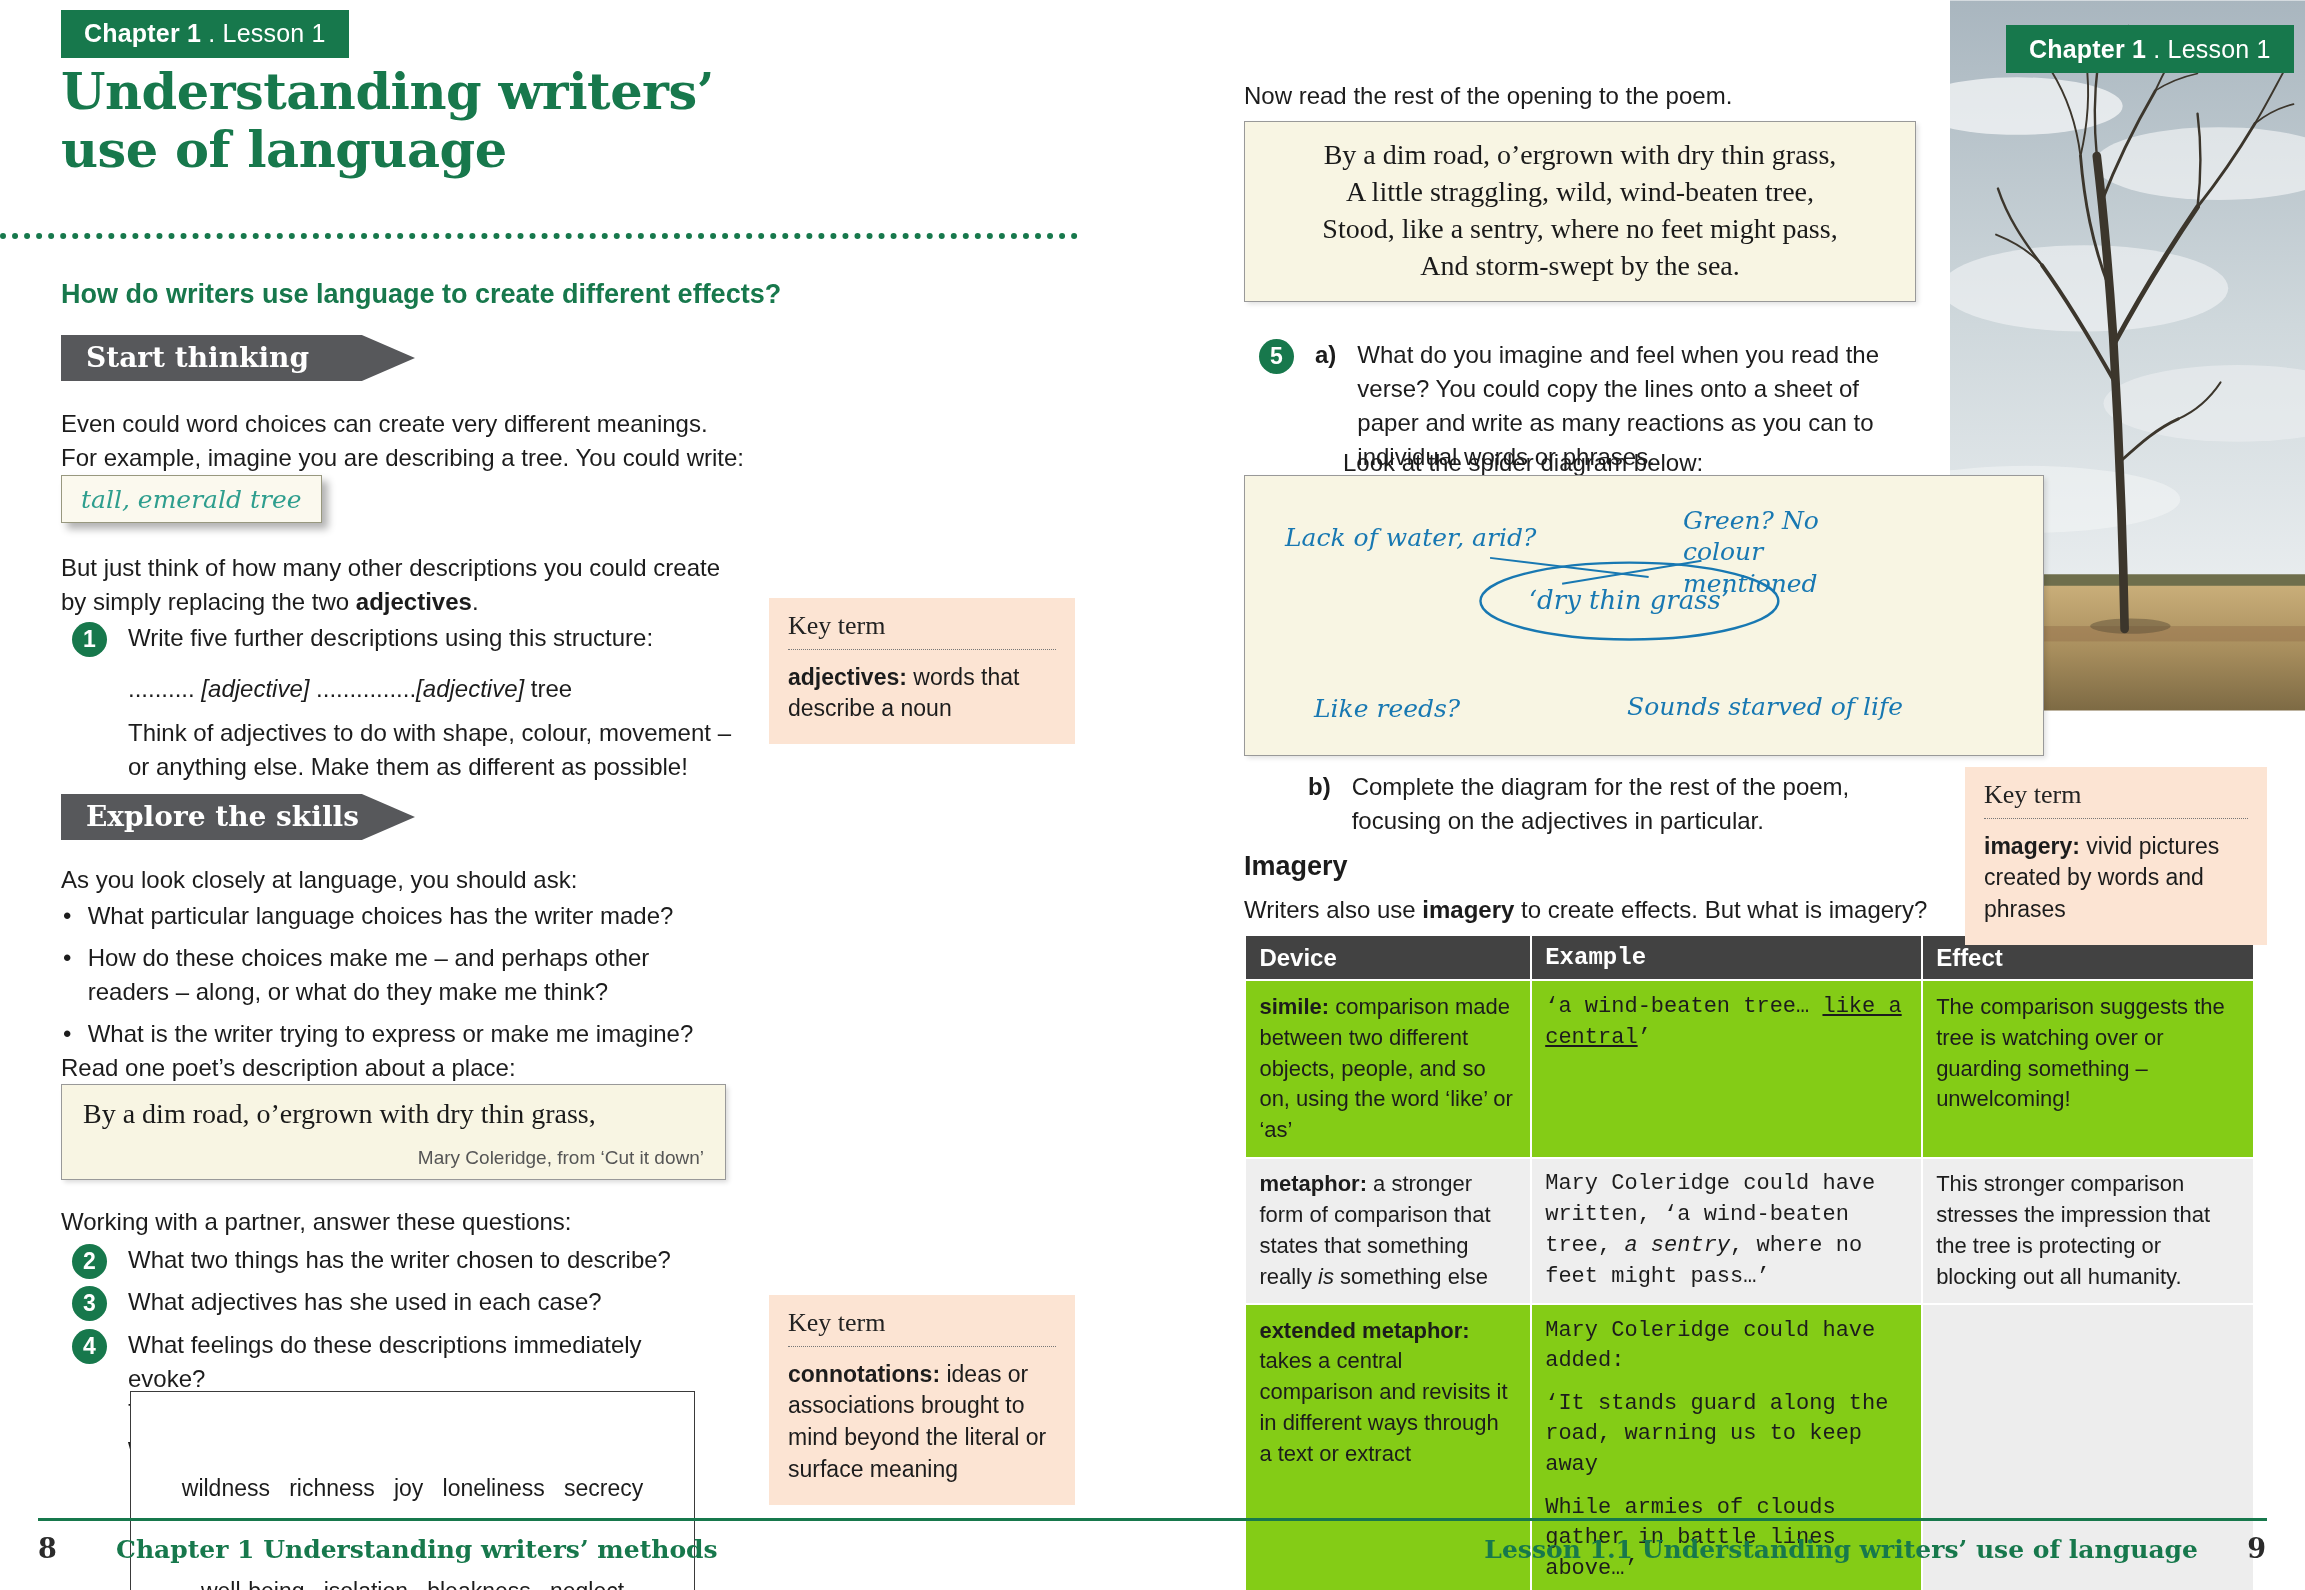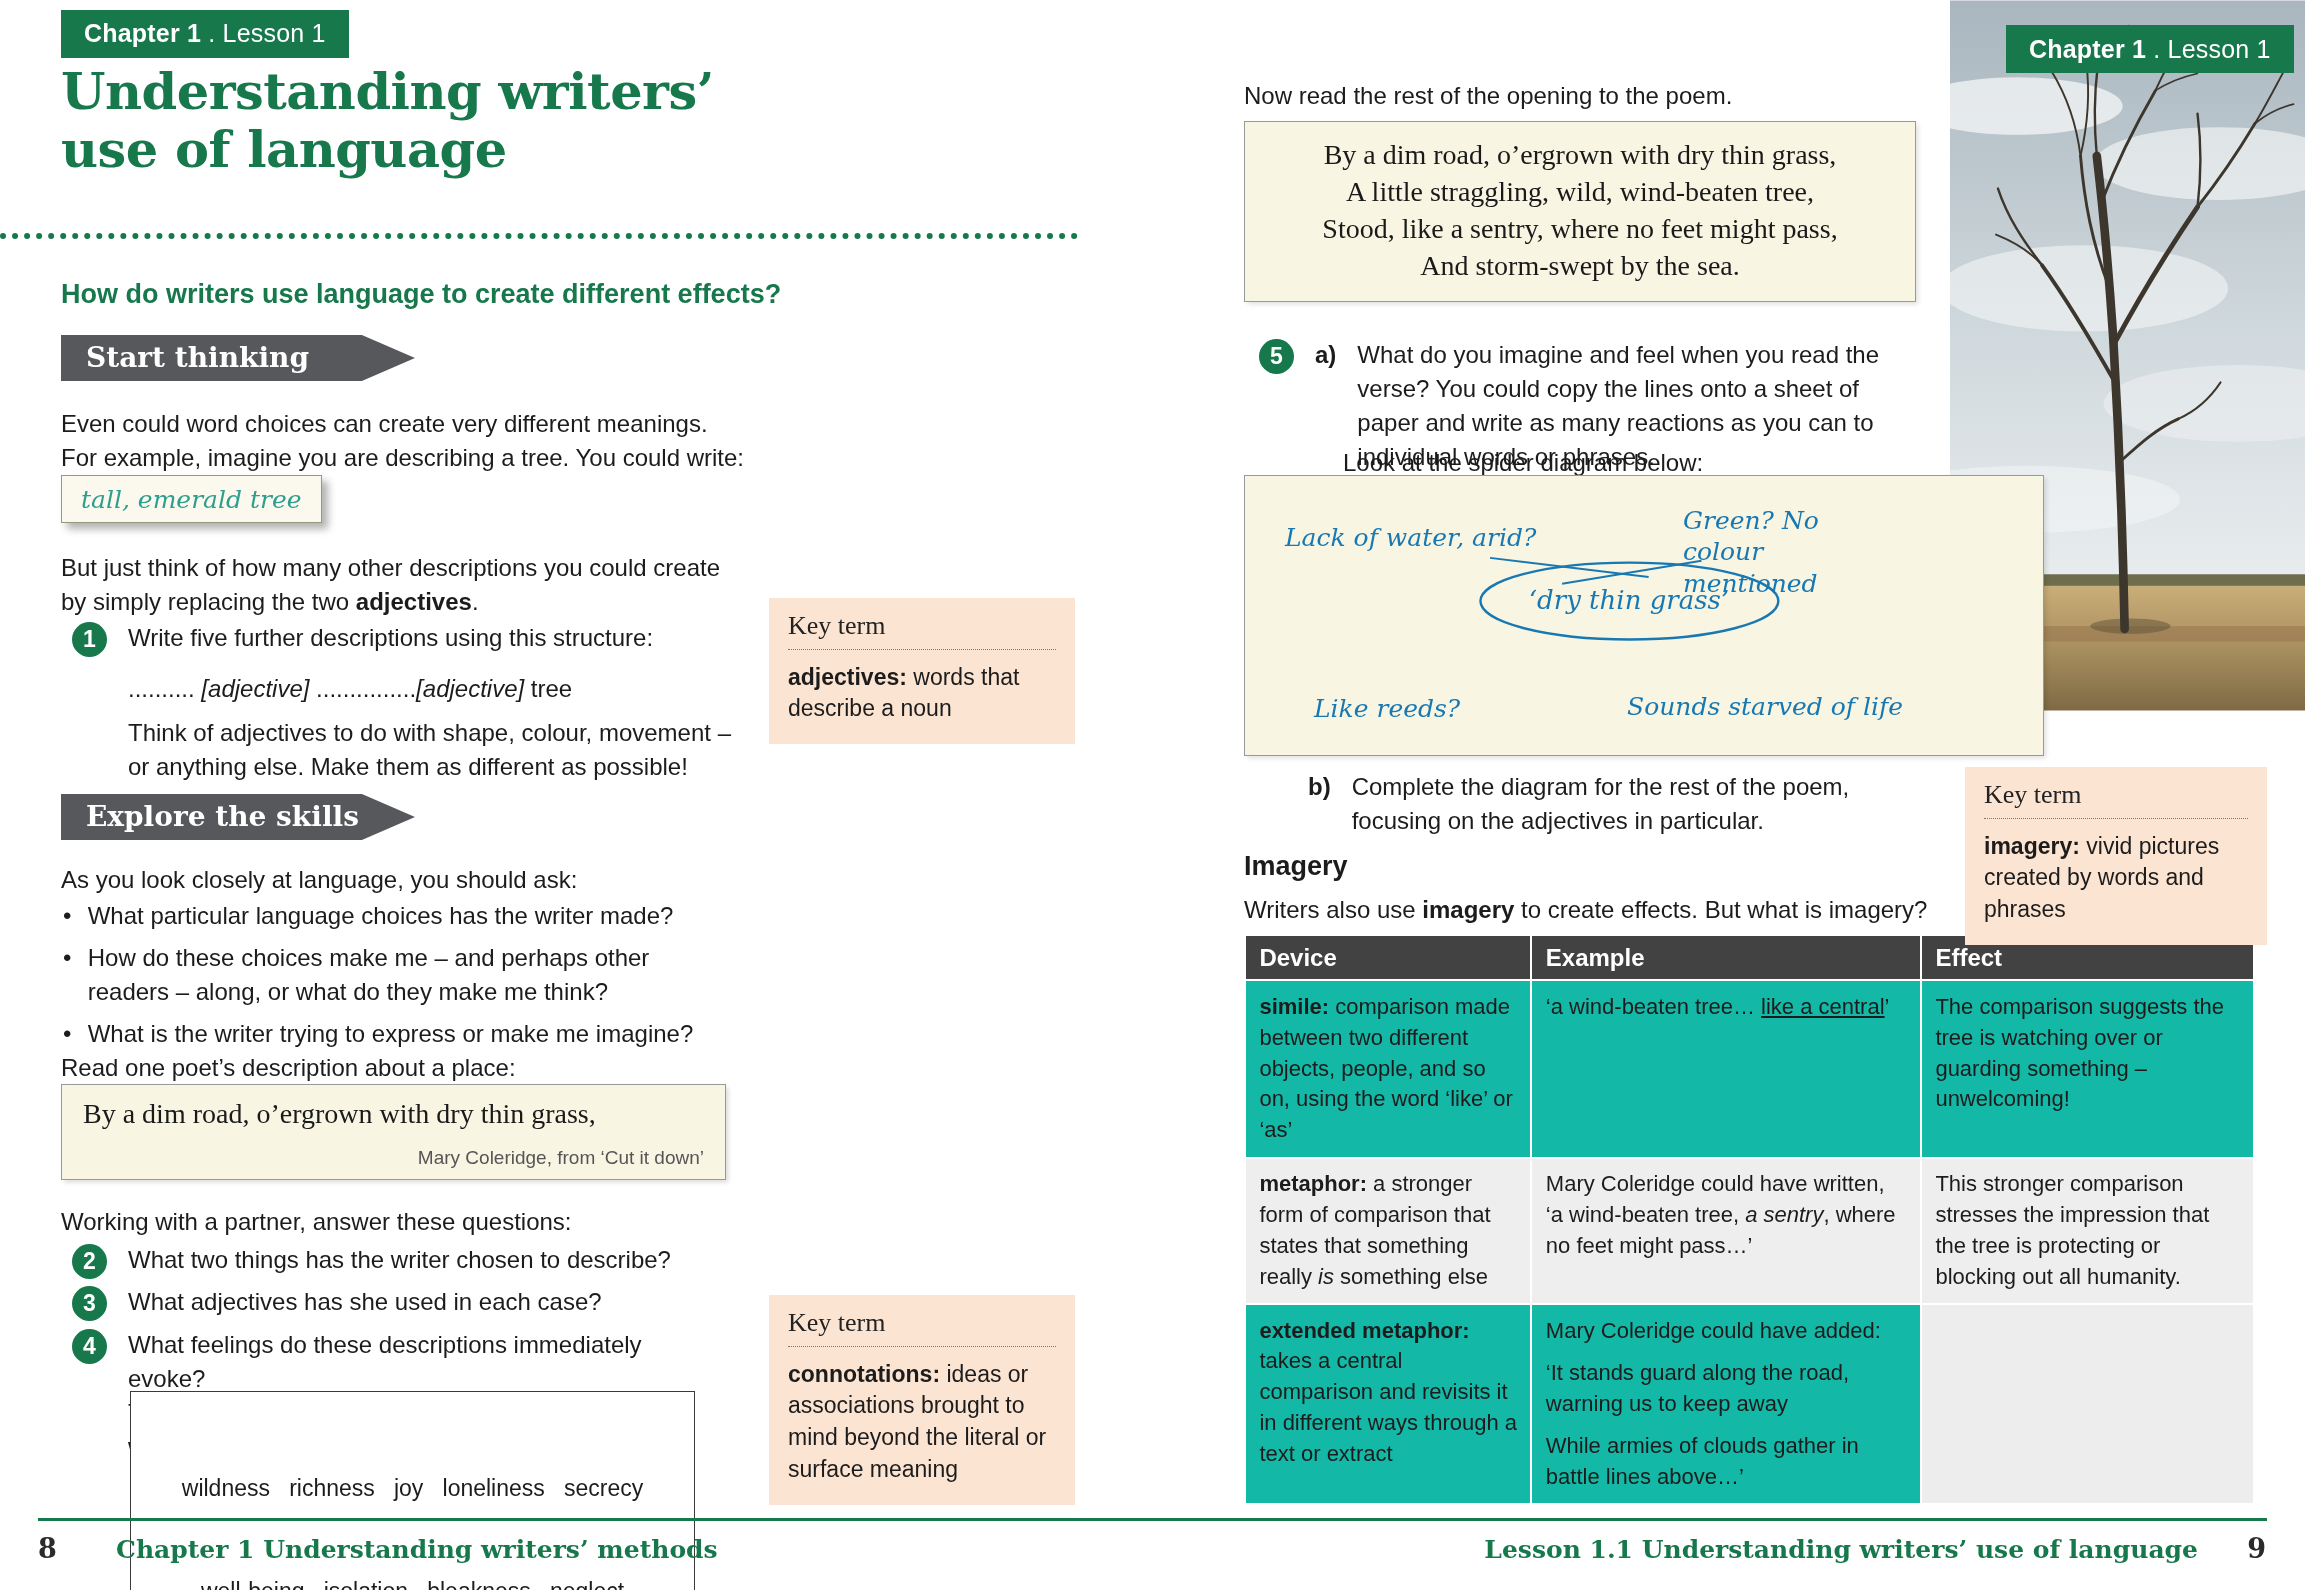--- a/index.html
+++ b/index.html
@@ -95,23 +95,23 @@
   .rp-b{left:1308px;top:770px;}
   .rp-b .qtext{max-width:544px;}
   .rp-imagery-head{position:absolute;left:1244px;top:851px;margin:0;font-size:27px;font-weight:bold;}
   .rp-imagery-para{left:1244px;top:893px;width:692px;}
   .rp-table{position:absolute;left:1244px;top:934px;width:1011px;border-collapse:separate;
             border-spacing:2.9px;}
   .rp-table th{background:var(--table_header,#424242);color:#fff;font-size:24px;font-weight:bold;
                text-align:left;padding:7.7px 13.4px;}
   .rp-table td{font-size:22px;line-height:1.4;padding:10.6px 13.4px;vertical-align:top;}
   .rp-table .c1{width:277px;}
-  .rp-table .c2{width:396px;}
+  .rp-table .c2{width:396px;font-family:Liberation Mono, monospace;}
   .rp-table .c3{width:327px;}
-  .row-dark td{background:#14b8a6;}
+  .row-dark td{background:#84cc16;}
   .row-light td{background:#eeeeee;}
   .row-dark td.cell-light{background:#ededed;}
   .tbl-para{margin:0 0 11.5px 0;}
   .tbl-para:last-child{margin-bottom:0;}
   .underline{text-decoration:underline;}
 
   
   .photo{position:absolute;left:1950px;top:0;width:355px;height:711px;overflow:hidden;}
 
   

